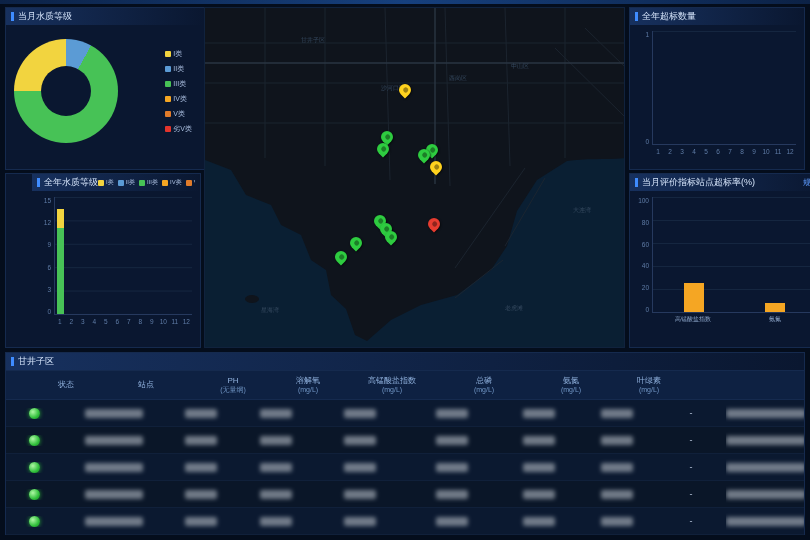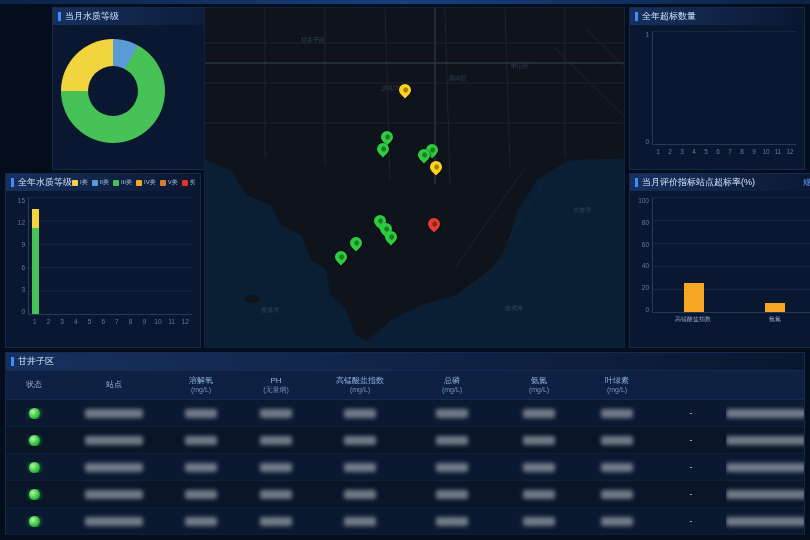--- a/index.html
+++ b/index.html
@@ -3,22 +3,22 @@
 <meta charset="utf-8">
 <style>
   html,body{margin:0;padding:0;background:#000;}
   *{box-sizing:border-box;}
   .screen{position:relative;width:810px;height:540px;background:#040d1c;overflow:hidden;
           font-family:"Liberation Sans",sans-serif;color:#cfe0f7;}
   .topstrip{position:absolute;top:0;left:0;right:0;height:4px;
             background:linear-gradient(90deg,#0c2246,#16407e,#0c2246);}
 
   .panel{position:absolute;background:#0a1730;border:1px solid #152a4e;}
-  #p1{left:5px;top:7px;width:200px;height:163px;margin-left:47px;}
-  #p2{left:5px;top:173px;width:196px;height:175px;}
+  #p1{left:5px;top:7px;width:200px;height:163px;}
+  #p2{left:5px;top:173px;width:196px;height:175px;padding-left:26px;}
   #p3{left:629px;top:7px;width:176px;height:163px;}
   #p4{left:629px;top:173px;width:196px;height:175px;}
   #map{left:204px;top:7px;width:421px;height:341px;background:#0a1f33;border:1px solid #10223d;position:absolute;overflow:hidden;}
   #ptable{left:5px;top:352px;width:800px;height:183px;}
 
   .panel-title{display:flex;align-items:center;height:17px;padding:0 5px;
     background:linear-gradient(90deg,rgba(47,96,180,.35),rgba(47,96,180,0));
     font-size:9px;color:#d6e5fb;white-space:nowrap;}
   .accent{width:3px;height:9px;background:#3f8cff;margin-right:4px;flex:0 0 auto;}
   .rule-link{margin-left:auto;color:#5d9bff;font-size:8px;cursor:pointer;}
@@ -53,21 +53,21 @@
   
   .map-overlay{position:absolute;inset:0;}
   .map-label{position:absolute;font-size:6px;color:#35495f;white-space:nowrap;}
   .pin{position:absolute;width:12px;height:12px;border-radius:50% 50% 50% 0;
        transform:rotate(-45deg);box-shadow:0 1px 2px rgba(0,0,0,.7);cursor:pointer;}
   .pin::after{content:"";position:absolute;inset:3.5px;border-radius:50%;background:rgba(0,0,0,.38);}
 
   
   .t-grid{display:grid;grid-template-columns:56px 104px 70px 80px 88px 96px 78px 78px 70px 1fr;}
   .t-header{height:30px;background:#0e2142;border-top:1px solid #152a4e;border-bottom:1px solid #152a4e;
-            font-size:8px;color:#8fb0dc;}
+            font-size:8px;color:#8fb0dc;padding-left:32px;}
   .t-header .th{display:flex;flex-direction:column;align-items:center;justify-content:center;line-height:1.25;}
   .t-header .unit{font-size:7px;color:#7095c4;}
   .t-row{height:27px;align-items:center;text-align:center;border-bottom:1px solid #10203a;}
   .t-row:nth-child(odd){background:#0b1930;}
   .t-row:nth-child(even){background:#0a1628;}
   .t-cell{overflow:hidden;}
   .dash{color:#b9c7dd;font-size:9px;}
   .dot{width:11px;height:11px;border-radius:50%;margin:0 auto;display:block;
        background:radial-gradient(circle at 35% 35%,#aef7a4,#2fbf3a 60%,#1d7a26);
        box-shadow:0 0 4px rgba(47,191,58,.8);}
@@ -307,26 +307,26 @@
       <span>甘井子区</span>
     </div>
     <div class="t-grid t-header">
         <div class="t-cell th">
           <div>状态</div>
         </div>
         <div class="t-cell th">
           <div>站点</div>
         </div>
         <div class="t-cell th">
+          <div>PH</div>
+          <div class="unit">(无量纲)</div>
+        </div>
+        <div class="t-cell th">
           <div>溶解氧</div>
           <div class="unit">(mg/L)</div>
-        </div>
-        <div class="t-cell th">
-          <div>PH</div>
-          <div class="unit">(无量纲)</div>
         </div>
         <div class="t-cell th">
           <div>高锰酸盐指数</div>
           <div class="unit">(mg/L)</div>
         </div>
         <div class="t-cell th">
           <div>总磷</div>
           <div class="unit">(mg/L)</div>
         </div>
         <div class="t-cell th">

